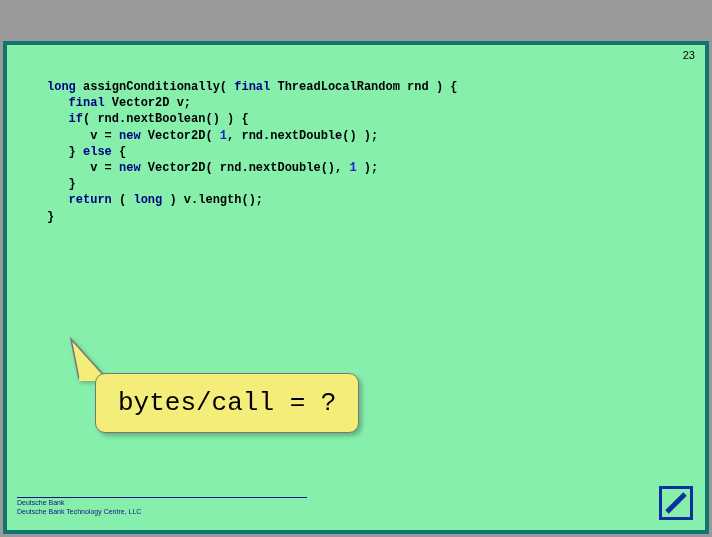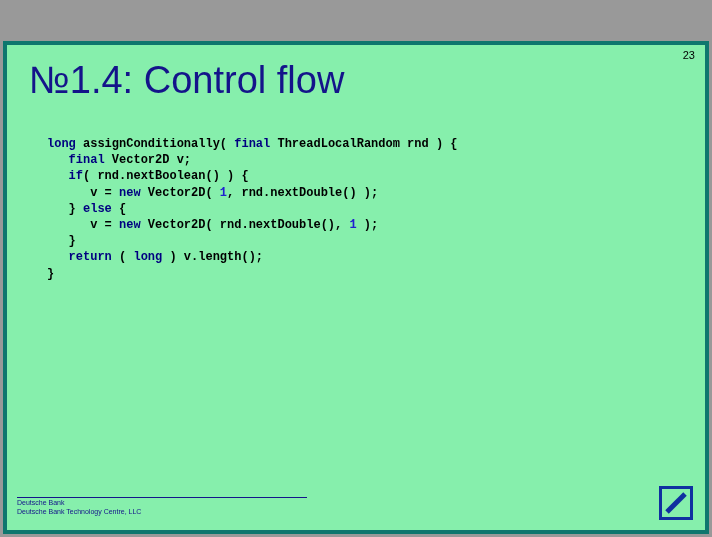--- a/index.html
+++ b/index.html
@@ -88,32 +88,42 @@
     width: 34px;
     height: 34px;
   }
 </style>
 </head>
 <body>
 
 <div class="slide">
   <div class="page-num">23</div>
 
-  <h1 class="title">№1.4: Control flow</h1>
 
   <div class="code"><span class="kw">long</span><span> assignConditionally( </span><span class="kw">final</span><span> ThreadLocalRandom rnd ) {</span>
 <span>   </span><span class="kw">final</span><span> Vector2D v;</span>
 <span>   </span><span class="kw">if</span><span>( rnd.nextBoolean() ) {</span>
 <span>      v = </span><span class="kw">new</span><span> Vector2D( </span><span class="num">1</span><span>, rnd.nextDouble() );</span>
 <span>   } </span><span class="kw">else</span><span> {</span>
 <span>      v = </span><span class="kw">new</span><span> Vector2D( rnd.nextDouble(), </span><span class="num">1</span><span> );</span>
 <span>   }</span>
 <span>   </span><span class="kw">return</span><span> ( </span><span class="kw">long</span><span> ) v.length();</span>
 <span>}</span></div>
 
+  <div class="callout-wrap">
+    <div class="callout-tail">
+      <svg width="50" height="50">
+        <polygon points="4,2 40,42 12,42" fill="#f5ed7a" stroke="#777" stroke-width="1.5"></polygon>
+        <polygon points="12,40 40,40 40,44 12,44" fill="#f5ed7a"></polygon>
+      </svg>
+    </div>
+    <div class="callout-box">
+      <span>bytes/call = ?</span>
+    </div>
+  </div>
 
   <div class="footer-line"></div>
   <div class="footer">
     <div>Deutsche Bank</div>
     <div>Deutsche Bank Technology Centre, LLC</div>
   </div>
 
   <div class="logo">
     <svg width="34" height="34" viewBox="0 0 34 34">
       <rect x="1.5" y="1.5" width="31" height="31" fill="none" stroke="#1030a0" stroke-width="3"></rect>

